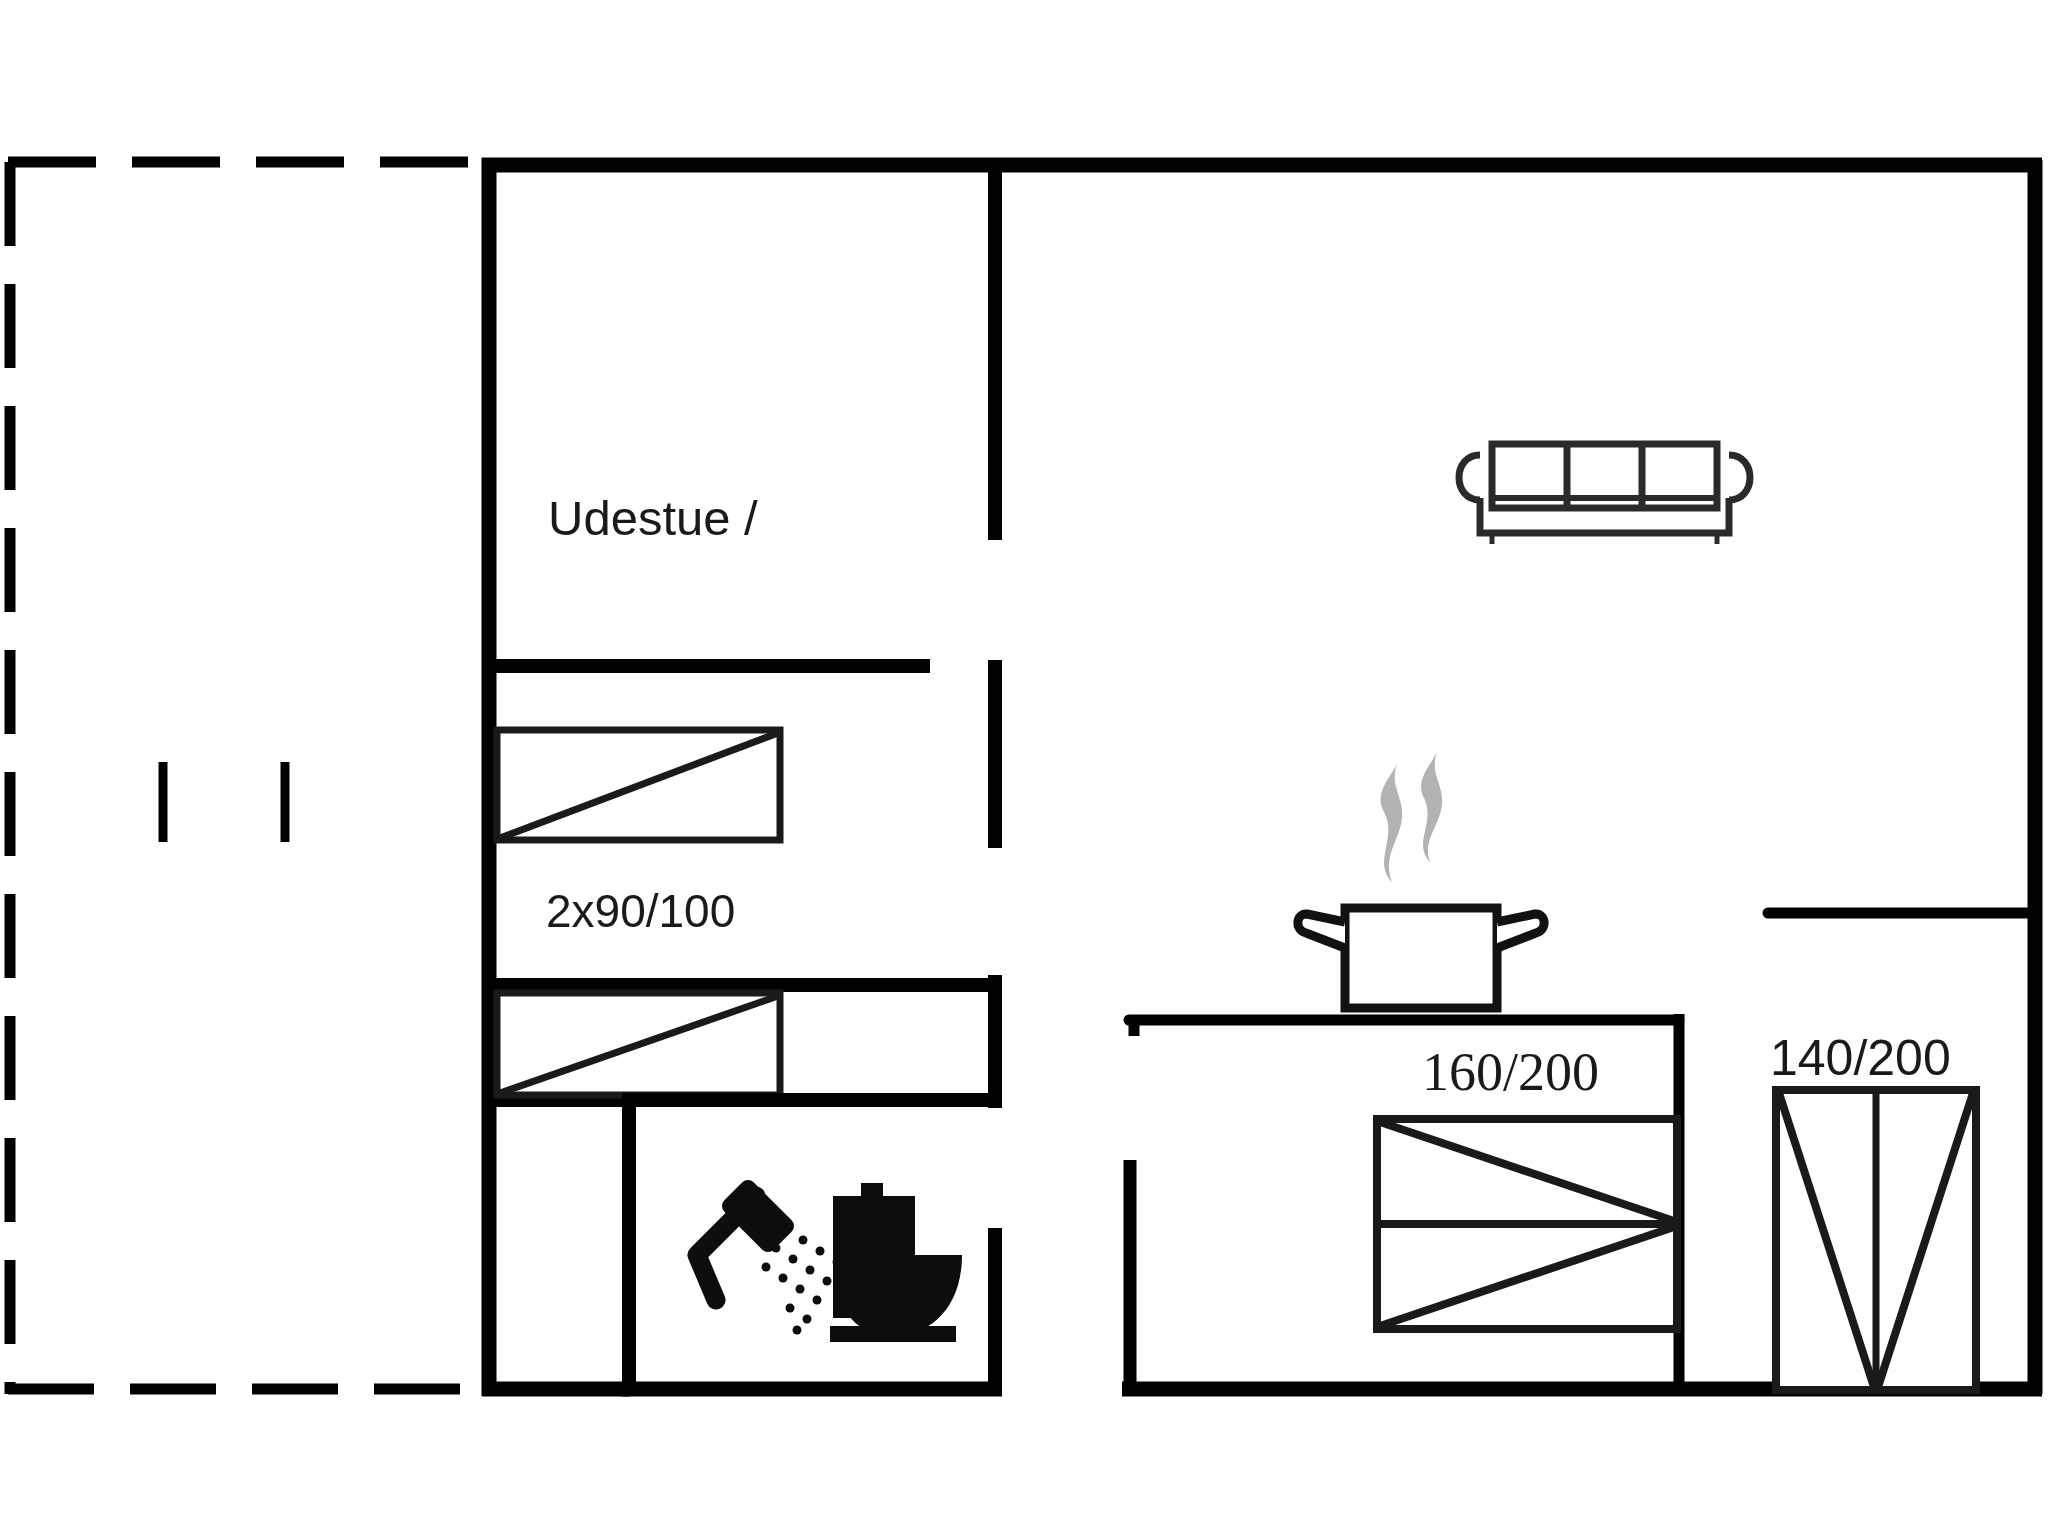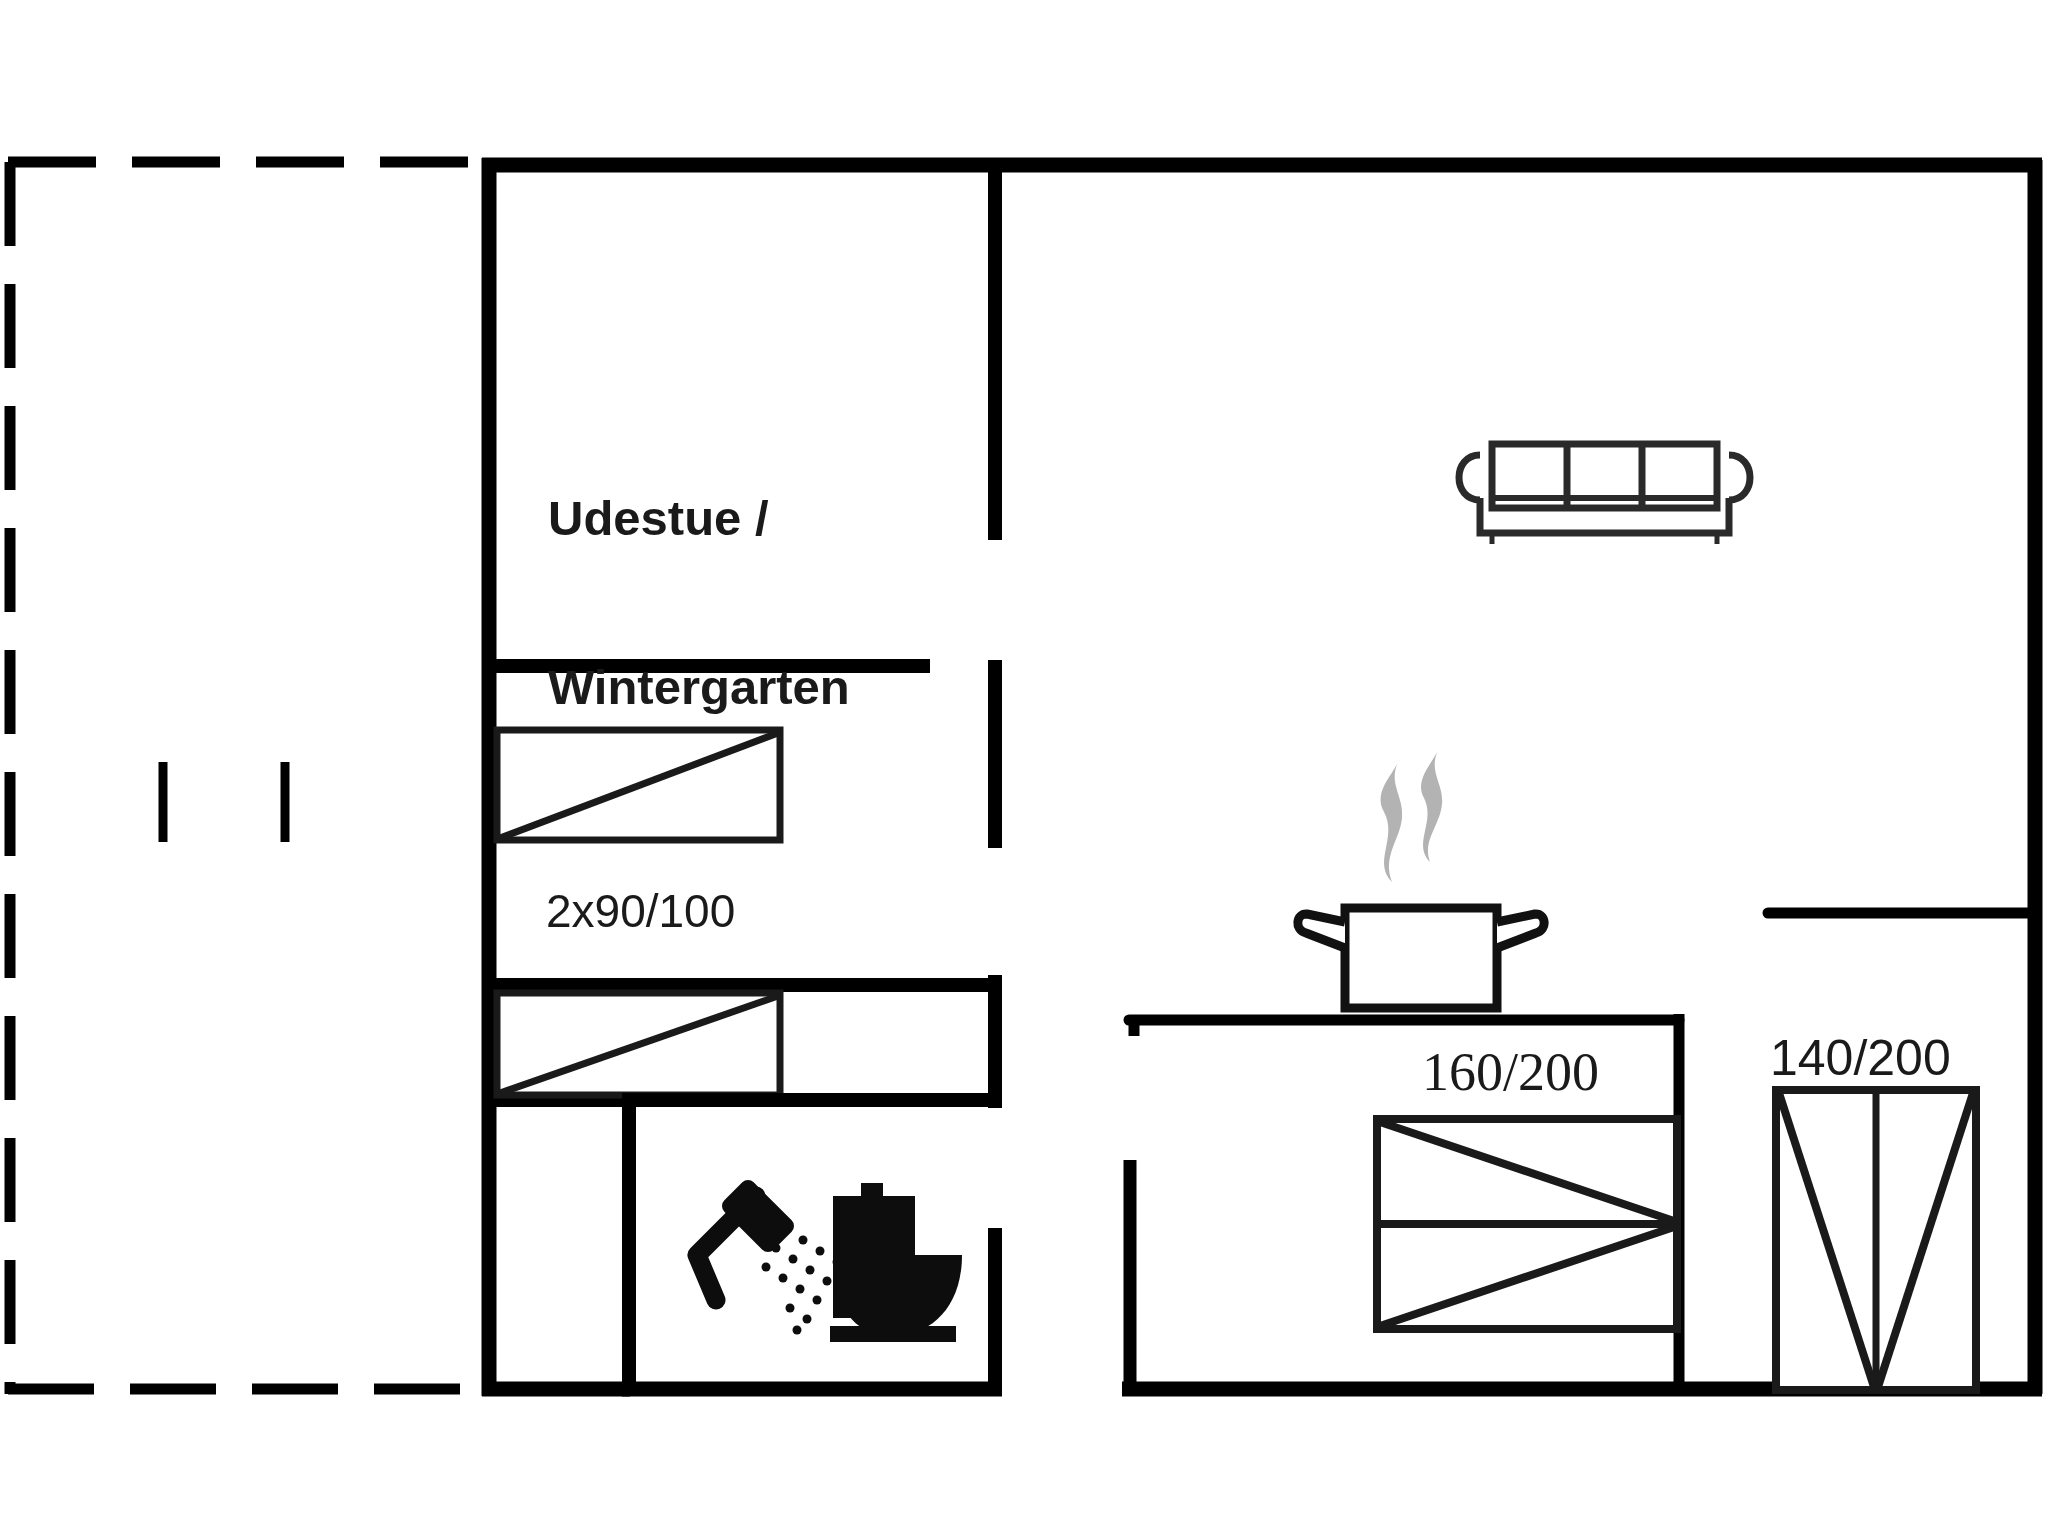--- a/index.html
+++ b/index.html
@@ -32,21 +32,20 @@
     font-family: "Liberation Sans", sans-serif;
     color: #1a1a1a;
     white-space: pre;
     line-height: 1.15;
     letter-spacing: 0px;
   }
   #label-room-conservatory {
     left: 548px;
     top: 377px;
     font-size: 49px;
-    font-weight: bold;
   }
   #label-bed-2x90 {
     left: 546px;
     top: 885px;
     font-size: 46px;
   }
   #label-bed-160 {
     left: 1422px;
     top: 1041px;
     font-size: 54px;
@@ -228,21 +227,20 @@
       <line x1="1876" y1="1090" x2="1876" y2="1390" stroke="#1a1a1a" stroke-width="7"></line>
 
       <line x1="1779" y1="1093" x2="1874" y2="1387" stroke="#1a1a1a" stroke-width="8"></line>
       <line x1="1973" y1="1093" x2="1878" y2="1387" stroke="#1a1a1a" stroke-width="8"></line>
     </g>
 
   </svg>
 
   <div class="plan-label" id="label-room-conservatory">
     <div>Udestue /</div>
-    <div>Wintergarten</div>
   </div>
 
   <div class="plan-label" id="label-bed-2x90">2x90/100</div>
 
   <div class="plan-label" id="label-bed-160">160/200</div>
 
   <div class="plan-label" id="label-bed-140">140/200</div>
 
 </div>
 

